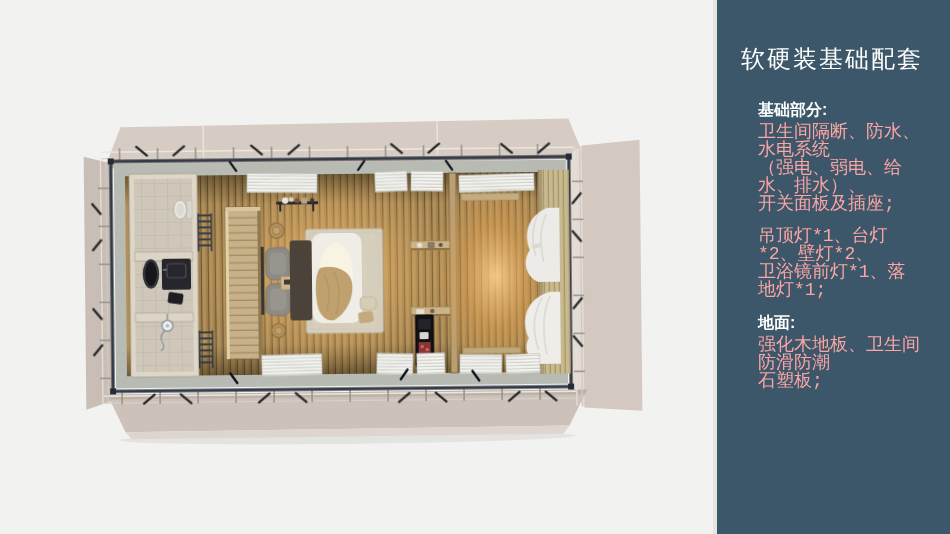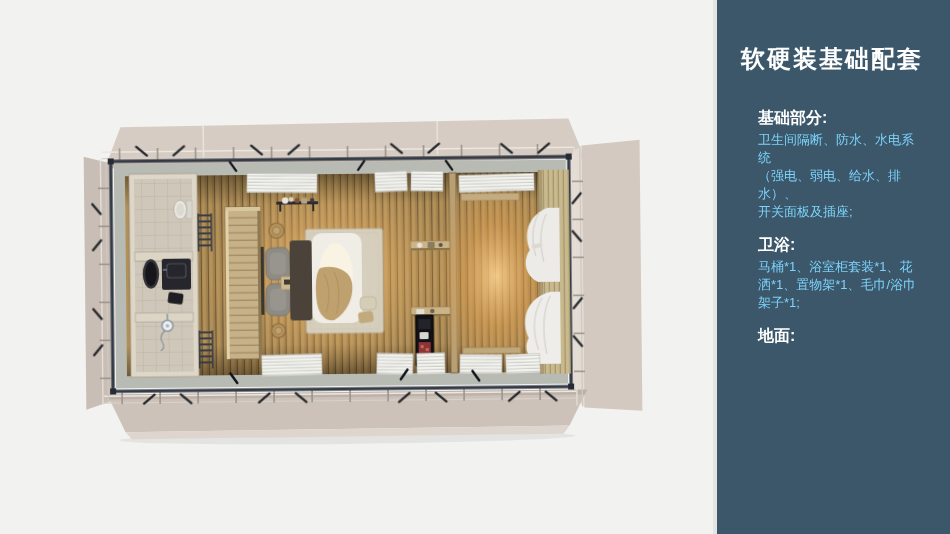--- a/index.html
+++ b/index.html
@@ -5,25 +5,25 @@
   html,body{margin:0;padding:0;}
   body{width:950px;height:534px;background:#f2f2f0;overflow:hidden;
        font-family:"Liberation Sans","DejaVu Sans",sans-serif;}
   #app{position:relative;width:950px;height:534px;background:#f2f2f0;}
   .plan-wrap{position:absolute;left:0;top:0;width:717px;height:534px;}
   .plan-wrap svg{display:block;width:717px;height:534px;}
   .sidebar-edge{position:absolute;left:713px;top:0;width:4px;height:534px;background:#e4e4e2;}
   .sidebar{position:absolute;left:717px;top:0;width:233px;height:534px;
            background:#3b5769;color:#fff;box-sizing:border-box;
            padding:44px 14px 0 41px;}
-  .sb-title{font-size:24px;font-weight:bold;letter-spacing:2px;line-height:30px;
-            margin:0 0 34px -17px;white-space:nowrap;}
+  .sb-title{font-size:24px;font-weight:normal;letter-spacing:2px;line-height:30px;
+            margin:0 0 26px -17px;white-space:nowrap;}
   .sb-section{margin:0 16px 14px 0;}
   .sb-heading{font-size:16px;font-weight:bold;line-height:20px;margin:0 0 3px 0;}
-  .sb-body{font-size:13px;line-height:18px;white-space:pre-line;color:#7dd3fc;}
+  .sb-body{font-size:18px;line-height:18px;white-space:pre-line;color:#fca5a5;font-family:Liberation Mono, monospace;}
 </style>
 </head>
 <body>
 
 <div id="app">
 
   <div class="plan-wrap">
   <svg viewBox="0 0 717 534">
     <defs>
       <pattern id="wood" width="7" height="14" patternUnits="userSpaceOnUse">
@@ -337,27 +337,25 @@
       <div class="sb-heading">基础部分:</div>
       <div class="sb-body">卫生间隔断、防水、水电系统
 （强电、弱电、给水、排水）、
 开关面板及插座;</div>
     </div>
 
     <div class="sb-section">
     </div>
 
     <div class="sb-section">
+      <div class="sb-body">吊顶灯*1、台灯*2、壁灯*2、
+卫浴镜前灯*1、落地灯*1;</div>
     </div>
 
-    <div class="sb-section">
-      <div class="sb-heading">卫浴:</div>
-      <div class="sb-body">马桶*1、浴室柜套装*1、花
-洒*1、置物架*1、毛巾/浴巾
-架子*1;</div>
-    </div>
 
     <div class="sb-section">
       <div class="sb-heading">地面:</div>
+      <div class="sb-body">强化木地板、卫生间防滑防潮
+石塑板;</div>
     </div>
   </div>
 
 </div>
 
 </body></html>

